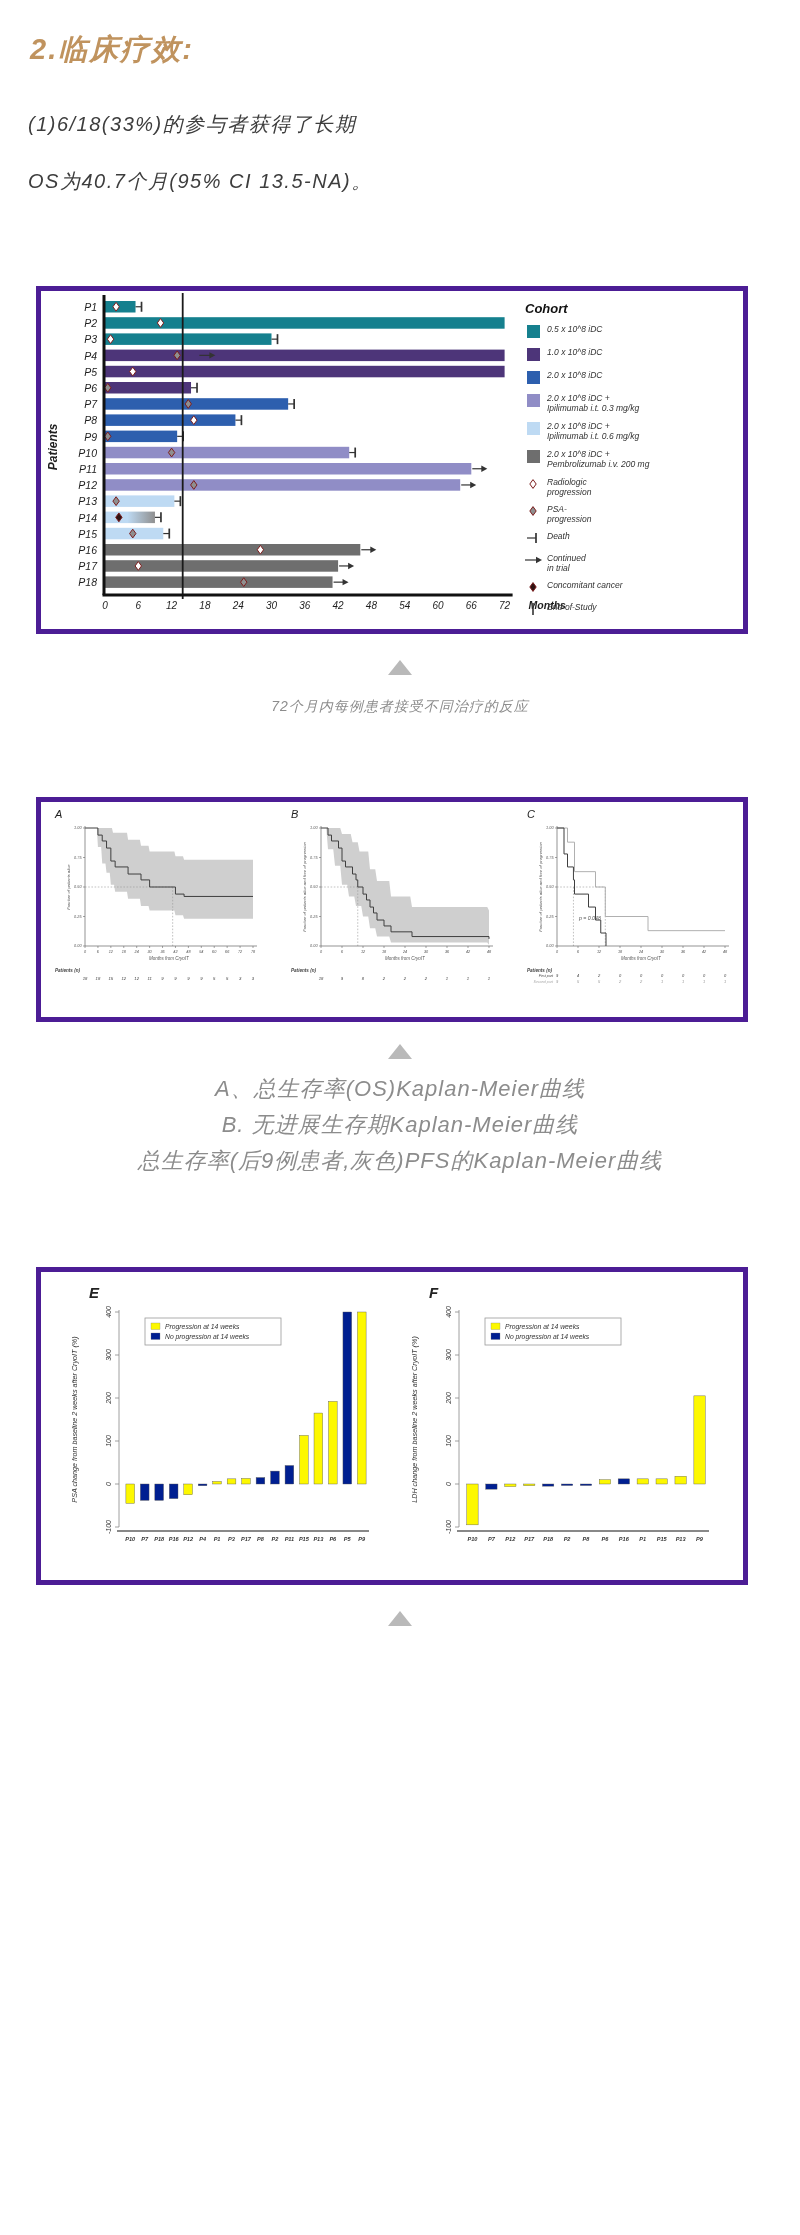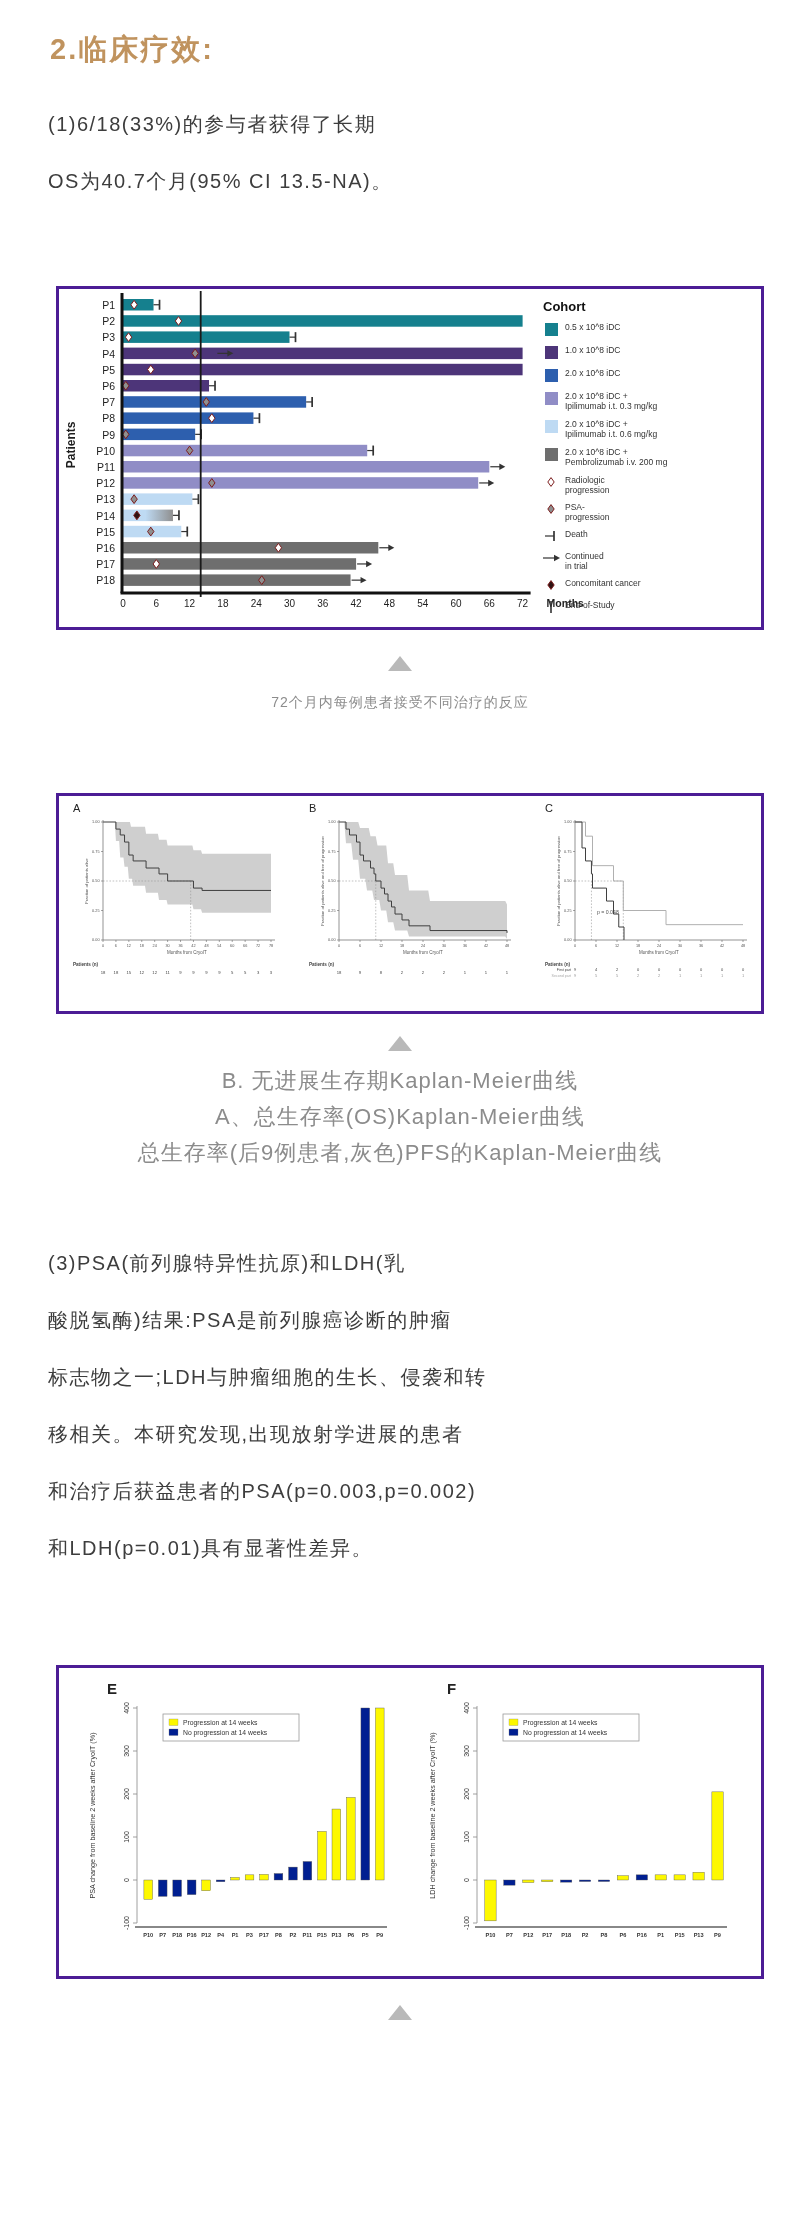--- a/index.html
+++ b/index.html
@@ -1,25 +1,25 @@
 <!DOCTYPE html>
 <html style="--heading-color: #c0935e; --body-color: #3d3d3d; --cap-color: #8c8c8c; --tri-color: #b9b9b9;"><head>
 <meta charset="utf-8">
 <style>
   html,body{margin:0;padding:0;background:#ffffff;}
   .page{width:800px;height:2235px;overflow:hidden;background:#fff;
         font-family:"Liberation Sans","DejaVu Sans",sans-serif;}
-  .content{padding:0 48px;}
+  .content{padding:0 28px;font-style:italic;}
   .heading{margin:30px 0 0 2px;font-size:29px;font-weight:700;
            color:var(--heading-color,#c0935e);letter-spacing:2px;}
   .bodytext{margin-top:26px;}
   .bodytext2{margin-top:64px;}
   .bline{height:57px;display:flex;align-items:center;font-size:20px;
          color:var(--body-color,#3d3d3d);letter-spacing:1.5px;white-space:nowrap;}
-  .figbox{border:3px solid #4c1d95;background:#fff;width:702px;margin-left:8px;}
+  .figbox{border:5px solid #4c1d95;background:#fff;width:702px;margin-left:8px;}
   .figbox.swimmer{margin-top:76px;height:338px;}
   .figbox.km{margin-top:76px;height:215px;}
   .figbox.ef{margin-top:88px;height:308px;}
   .tri{width:0;height:0;border-left:12px solid transparent;border-right:12px solid transparent;
        border-bottom:15px solid var(--tri-color,#b9b9b9);margin:26px auto 0;}
   .tri.t2{margin-top:22px;}
   .cap{margin-top:16px;text-align:center;font-size:14px;color:var(--cap-color,#8c8c8c);
        letter-spacing:1px;height:30px;line-height:30px;}
   .capgroup{margin-top:12px;text-align:center;}
   .capline{font-size:22px;color:var(--cap-color,#8c8c8c);letter-spacing:1px;
@@ -359,33 +359,25 @@
           <text x="600" y="181" font-size="4" fill="#999" text-anchor="middle">2</text>
           <text x="621" y="181" font-size="4" fill="#999" text-anchor="middle">1</text>
           <text x="642" y="181" font-size="4" fill="#999" text-anchor="middle">1</text>
           <text x="663" y="181" font-size="4" fill="#999" text-anchor="middle">1</text>
           <text x="684" y="181" font-size="4" fill="#999" text-anchor="middle">1</text>
         </svg>
     </figure>
 
     <div class="tri t2"></div>
     <div class="capgroup">
+      <div class="capline">A、总生存率(OS)Kaplan-Meier曲线</div>
       <div class="capline">B. 无进展生存期Kaplan-Meier曲线</div>
-      <div class="capline">A、总生存率(OS)Kaplan-Meier曲线</div>
       <div class="capline">总生存率(后9例患者,灰色)PFS的Kaplan-Meier曲线</div>
     </div>
 
-    <div class="bodytext2">
-      <div class="bline">(3)PSA(前列腺特异性抗原)和LDH(乳</div>
-      <div class="bline">酸脱氢酶)结果:PSA是前列腺癌诊断的肿瘤</div>
-      <div class="bline">标志物之一;LDH与肿瘤细胞的生长、侵袭和转</div>
-      <div class="bline">移相关。本研究发现,出现放射学进展的患者</div>
-      <div class="bline">和治疗后获益患者的PSA(p=0.003,p=0.002)</div>
-      <div class="bline">和LDH(p=0.01)具有显著性差异。</div>
-    </div>
 
     <figure class="figbox ef" style="margin-left:8px;margin-right:0;margin-bottom:0;">
       <svg id="ef-svg" width="702" height="306" viewBox="0 0 702 306">
           <text x="48" y="26" font-size="15" fill="#222" font-weight="700">E</text>
           <line x1="78" y1="38" x2="78" y2="255" stroke="#888" stroke-width="0.8"></line>
           <line x1="74" y1="255" x2="78" y2="255" stroke="#888" stroke-width="0.8"></line>
           <text transform="translate(70,255) rotate(-90)" font-size="7" fill="#333" text-anchor="middle">-100</text>
           <line x1="74" y1="212" x2="78" y2="212" stroke="#888" stroke-width="0.8"></line>
           <text transform="translate(70,212) rotate(-90)" font-size="7" fill="#333" text-anchor="middle">0</text>
           <line x1="74" y1="169" x2="78" y2="169" stroke="#888" stroke-width="0.8"></line>

